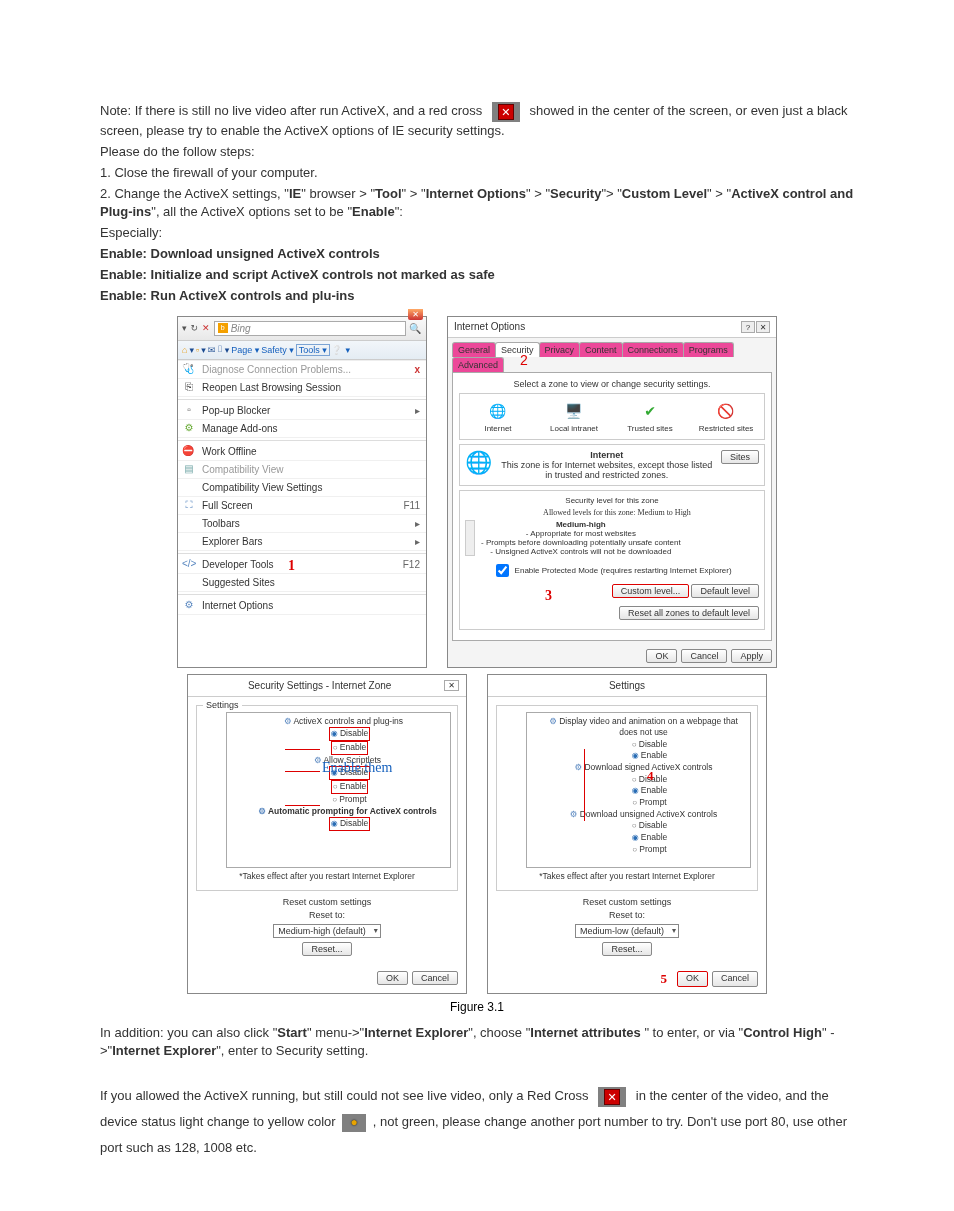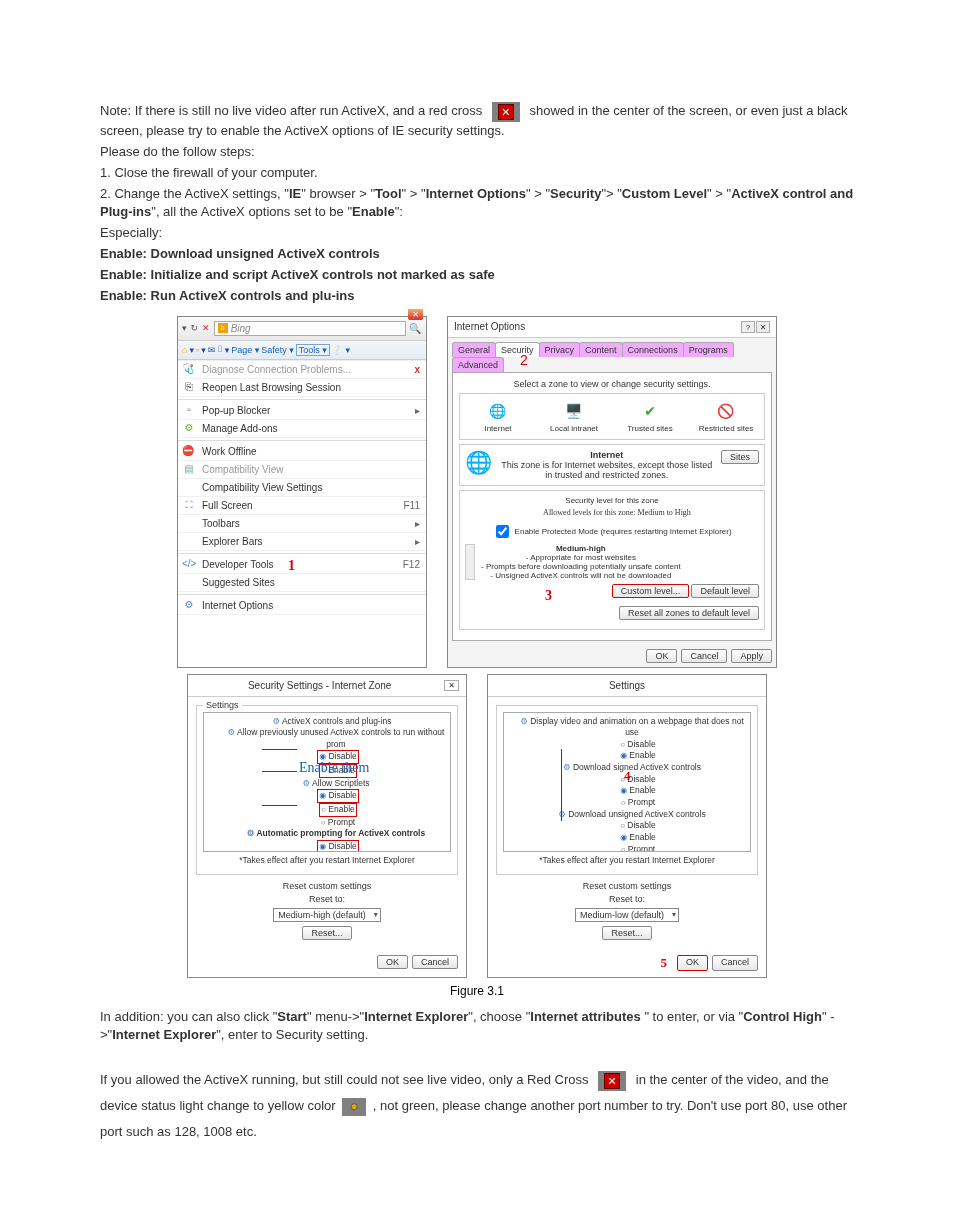--- a/index.html
+++ b/index.html
@@ -147,21 +147,21 @@
     display: flex;
     padding: 4px 4px 0 4px;
     gap: 0;
     font-size: 9px;
     flex-wrap: wrap;
   }
   .tab {
     border: 1px solid #aaa;
     border-bottom: none;
     padding: 2px 5px;
-    background: #f0abfc;
+    background: #ec4899;
     border-radius: 3px 3px 0 0;
     margin-right: -1px;
   }
   .tab.active { background: #fff; }
   .iopt-body {
     background: #fff;
     border: 1px solid #aaa;
     margin: 0 4px 4px 4px;
     padding: 6px;
     flex: 1;
@@ -219,26 +219,27 @@
   .groupbox > .gb-legend {
     position: absolute;
     top: -6px;
     left: 6px;
     background: #fff;
     padding: 0 3px;
     font-size: 9px;
   }
   .tree {
     border: 1px solid #aaa;
-    height: 140px;
+    height: 156px;
     overflow: hidden;
     padding: 3px;
     font-size: 8.5px;
     line-height: 1.35;
     position: relative;
+    margin-left: 23px;
   }
   .tree .node { padding-left: 10px; }
   .tree .leaf { padding-left: 22px; }
   .radio::before { content: "○ "; color: #666; font-size: 8px; }
   .radio-on::before { content: "◉ "; color: #2a6db5; font-size: 8px; }
   .gear::before { content: "⚙ "; color: #5a88c0; }
   .hl-red-box {
     border: 1.5px solid #d00;
     padding: 0 1px;
     display: inline-block;
@@ -444,30 +445,30 @@
           <div class="globe">🌐</div>
           <div style="flex:1;">
             <div class="bold">Internet</div>
             <div>This zone is for Internet websites, except those listed in trusted and restricted zones.</div>
           </div>
           <div><span class="btn">Sites</span></div>
         </div>
         <div class="level-box" style="position:relative;">
           <div>Security level for this zone</div>
           <div style="margin:3px 0 0 10px;font-family:Liberation Serif, serif;">Allowed levels for this zone: Medium to High</div>
-          <div style="margin-top:5px;"><input type="checkbox" checked="" style="vertical-align: middle;"> <span>Enable Protected Mode (requires restarting Internet Explorer)</span></div>
           <div style="display:flex;gap:6px;margin-top:3px;">
             <div style="width:10px;background:#eee;border:1px solid #ccc;"></div>
             <div>
               <div class="bold">Medium-high</div>
               <div>- Appropriate for most websites</div>
               <div>- Prompts before downloading potentially unsafe content</div>
               <div>- Unsigned ActiveX controls will not be downloaded</div>
             </div>
           </div>
+          <div style="margin-top:5px;"><input type="checkbox" checked="" style="vertical-align: middle;"> <span>Enable Protected Mode (requires restarting Internet Explorer)</span></div>
           <div class="btn-row" style="position:relative;">
             <span class="btn" style="border:1.5px solid #d00;">Custom level...</span>
             <span class="btn">Default level</span>
             <span class="red-digit" style="left:80px;bottom:-2px;top:auto;">3</span>
           </div>
           <div class="btn-row"><span class="btn">Reset all zones to default level</span></div>
         </div>
       </div>
       <div class="footer-btns">
         <span class="btn">OK</span>
@@ -479,21 +480,20 @@
 
   <div class="figure-row">
 
     <div class="secset">
       <div class="secset-title"><span>Security Settings - Internet Zone</span><span style="float:right;border:1px solid #aaa;padding:0 3px;font-size:8px;">✕</span></div>
       <div class="secset-body">
         <div class="groupbox">
           <div class="gb-legend">Settings</div>
           <div class="tree">
             <div class="node gear">ActiveX controls and plug-ins</div>
-            <div class="node gear" style="padding-left:18px;">Allow previously unused ActiveX controls to run without prom</div>
             <div class="leaf"><span class="hl-red-box"><span class="radio-on"></span><span>Disable</span></span></div>
             <div class="leaf"><span class="hl-red-box"><span class="radio"></span><span>Enable</span></span></div>
             <div class="node gear" style="padding-left:18px;">Allow Scriptlets</div>
             <div class="leaf"><span class="hl-red-box"><span class="radio-on"></span><span>Disable</span></span></div>
             <div class="leaf"><span class="hl-red-box"><span class="radio"></span><span>Enable</span></span></div>
             <div class="leaf radio">Prompt</div>
             <div class="node gear" style="padding-left:18px;font-weight:bold;">Automatic prompting for ActiveX controls</div>
             <div class="leaf"><span class="hl-red-box"><span class="radio-on"></span><span>Disable</span></span></div>
 
             <div class="enable-them">Enable them</div>

